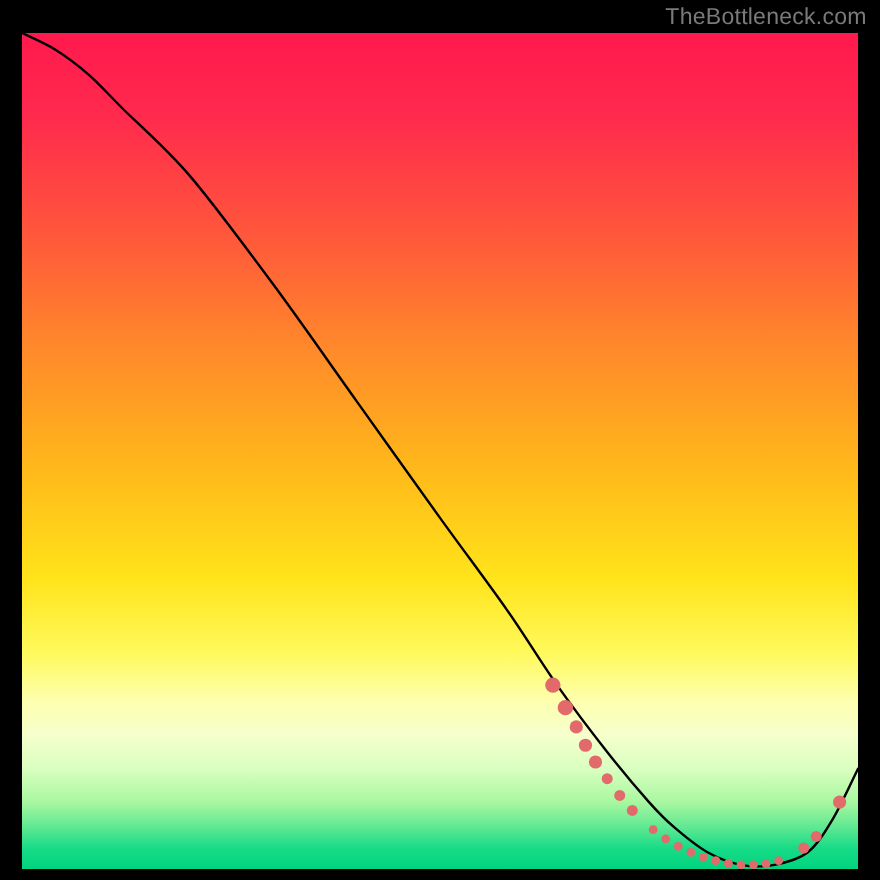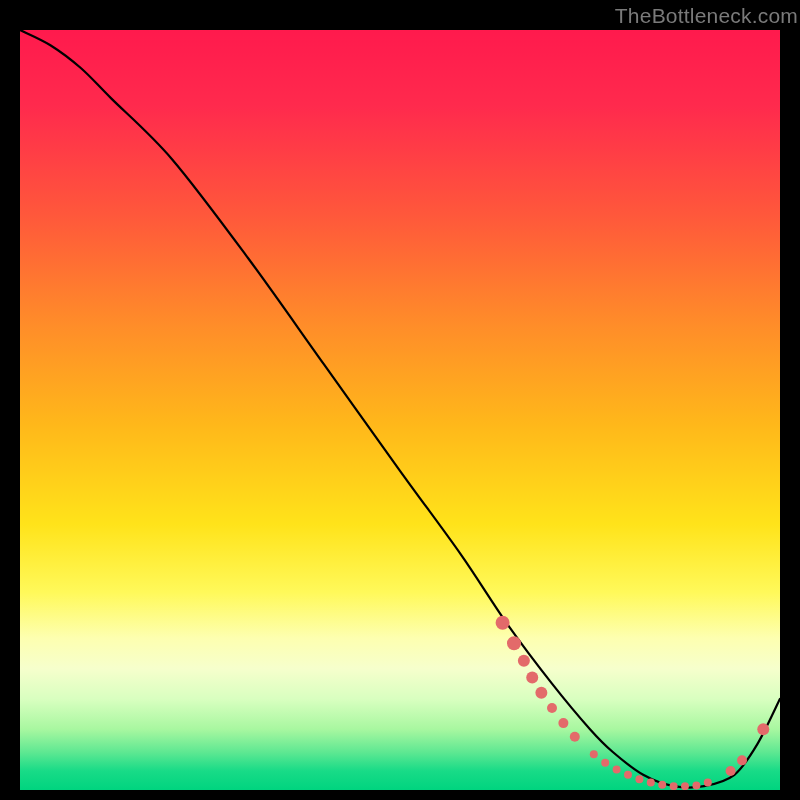--- a/index.html
+++ b/index.html
@@ -44,21 +44,21 @@
   .curve-svg {
     position: absolute;
     left: 0;
     top: 0;
     width: 760px;
     height: 760px;
   }
   .watermark {
     position: absolute;
     top: 4px;
-    right: 2px;
+    right: 12px;
     color: #7a7a7a;
     font-size: 21px;
     font-weight: 400;
     letter-spacing: 0.2px;
     user-select: none;
   }
 </style>
 </head>
 <body>
 

